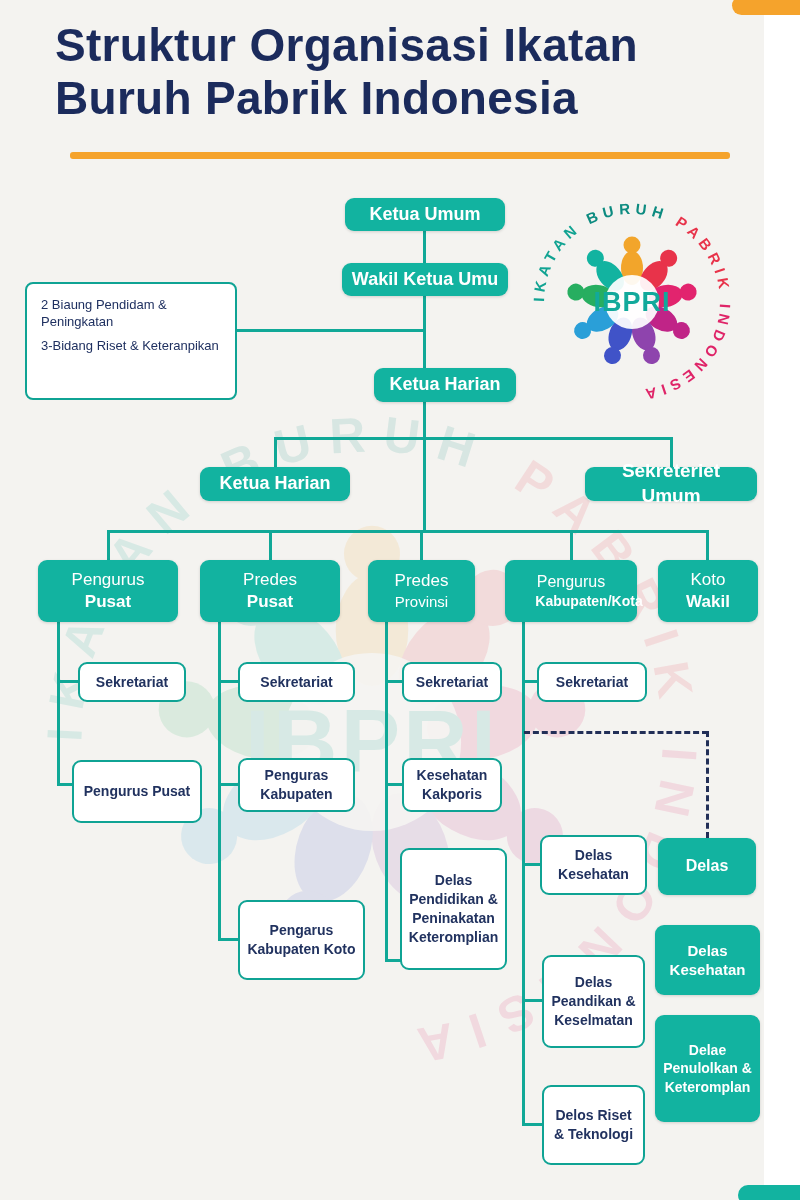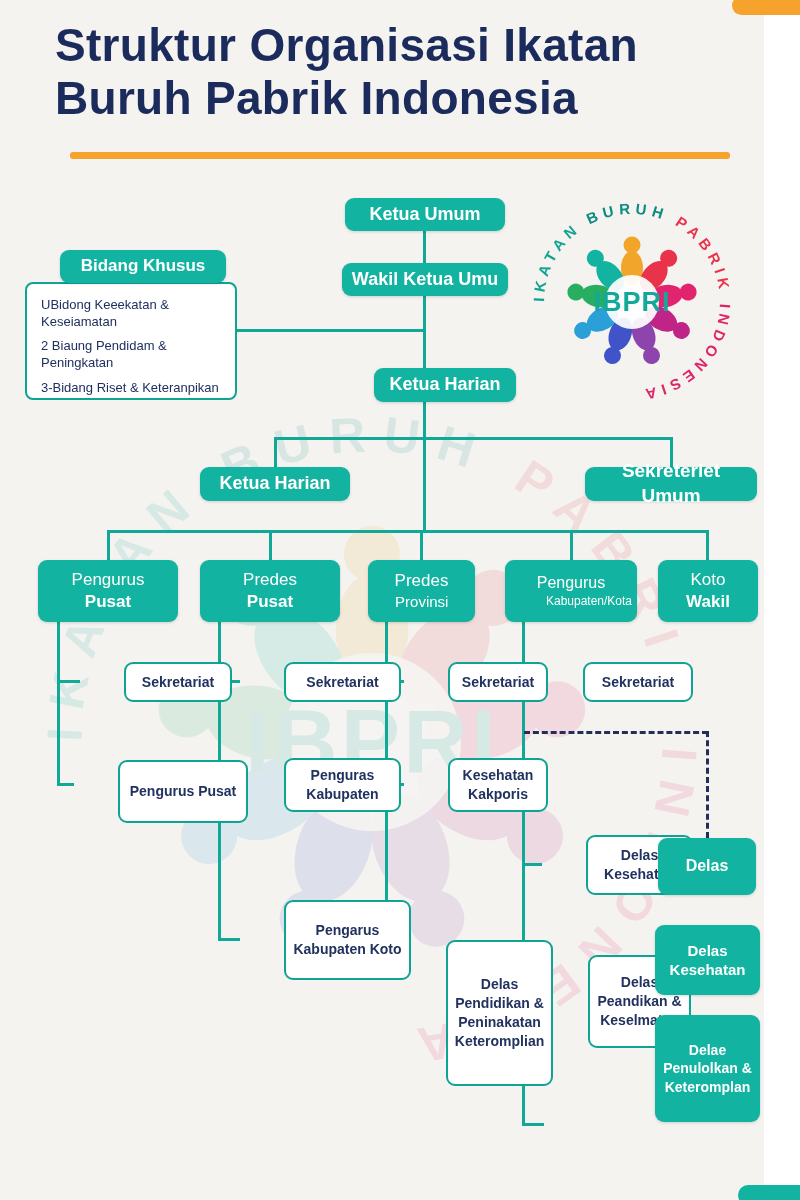--- a/index.html
+++ b/index.html
@@ -15,30 +15,30 @@
   .hline,.vline{position:absolute;background:#10a897;z-index:2;}
   .hline{height:3px;}
   .vline{width:3px;}
   .dash-h{position:absolute;height:0;border-top:3px dashed #222f57;z-index:2;}
   .dash-v{position:absolute;width:0;border-left:3px dashed #222f57;z-index:2;}
   .tbox{position:absolute;background:#12b3a0;color:#fff;border-radius:9px;display:flex;align-items:center;
         justify-content:center;text-align:center;font-weight:700;z-index:3;
         box-shadow:0 1px 3px rgba(0,0,0,.15);padding:3px 5px;box-sizing:border-box;line-height:1.3;}
   .wbox{position:absolute;background:#fff;border:2px solid #0fa394;border-radius:9px;display:flex;
         align-items:center;justify-content:center;text-align:center;color:#21325f;font-size:14px;
-        font-weight:600;line-height:1.35;padding:4px 7px;box-sizing:border-box;z-index:3;margin-left:46px;}
+        font-weight:600;line-height:1.35;padding:4px 7px;box-sizing:border-box;z-index:3;}
   .bold{font-weight:700;}
   .blist{position:absolute;background:#fff;border:2px solid #0fa394;border-radius:8px;box-sizing:border-box;
          padding:12px 10px 8px 14px;color:#1f3060;font-size:13px;line-height:1.32;z-index:2;}
   .blist .b-item{margin-bottom:7px;}
   .lv4 .l1{font-size:17px;font-weight:400;}
   .lv4 .l2{font-size:17px;font-weight:700;}
-  .lv4.mixed .l2{font-size:15px;font-weight:400;text-align:right;}
+  .lv4.mixed .l2{font-size:15px;font-weight:400;}
   .lv4.small .l1{font-size:16px;}
-  .lv4.small .l2{font-size:12px;font-weight:400;margin-left:36px;}
+  .lv4.small .l2{font-size:14px;font-weight:700;margin-left:36px;}
 </style>
 </head>
 <body>
 
 <div class="stage">
 
   <div class="white-strip"></div>
 
   <svg class="logo-layer" width="800" height="1200" viewBox="0 0 800 1200">
     <defs>
@@ -145,27 +145,23 @@
 
   <div class="tbox" style="left:345px;top:198px;width:160px;height:33px;font-size:18px">
       <span>Ketua Umum</span>
     </div>
 
   <div class="tbox" style="left:342px;top:263px;width:166px;height:33px;font-size:18px">
       <span>Wakil Ketua Umu</span>
     </div>
 
   <div class="blist" style="left:25px;top:282px;width:212px;height:118px">
-    <div class="b-item">UBidong Keeekatan &amp; Keseiamatan</div>
     <div class="b-item">2 Biaung Pendidam &amp; Peningkatan</div>
     <div class="b-item">3-Bidang Riset &amp; Keteranpikan</div>
   </div>
-  <div class="tbox" style="left:60px;top:250px;width:166px;height:33px;font-size:17px">
-      <span>Bidang Khusus</span>
-    </div>
 
   <div class="tbox" style="left:374px;top:368px;width:142px;height:34px;font-size:18px">
       <span>Ketua Harian</span>
     </div>
 
   <div class="tbox" style="left:200px;top:467px;width:150px;height:34px;font-size:18px">
       <span>Ketua Harian</span>
     </div>
 
   <div class="tbox" style="left:585px;top:467px;width:172px;height:34px;font-size:19px">
@@ -219,33 +215,36 @@
   <div class="wbox" style="left:238px;top:758px;width:117px;height:54px">
       <span>Penguras Kabupaten</span>
     </div>
 
   <div class="wbox" style="left:402px;top:662px;width:100px;height:40px">
       <span>Sekretariat</span>
     </div>
   <div class="wbox" style="left:402px;top:758px;width:100px;height:54px">
       <span>Kesehatan Kakporis</span>
     </div>
-  <div class="wbox" style="left:400px;top:940px;width:107px;height:146px">
+  <div class="wbox" style="left:400px;top:848px;width:107px;height:122px">
       <span>Delas Pendidikan &amp; Peninakatan Keteromplian</span>
     </div>
 
   <div class="wbox bold" style="left:537px;top:662px;width:110px;height:40px">
       <span>Sekretariat</span>
     </div>
   <div class="wbox" style="left:540px;top:835px;width:107px;height:60px">
       <span>Delas Kesehatan</span>
     </div>
   <div class="wbox" style="left:542px;top:955px;width:103px;height:93px">
       <span>Delas Peandikan &amp; Keselmatan</span>
     </div>
+  <div class="wbox" style="left:542px;top:1085px;width:103px;height:80px">
+      <span>Delos Riset &amp; Teknologi</span>
+    </div>
 
   <div class="tbox" style="left:658px;top:838px;width:98px;height:57px;font-size:16px">
       <span>Delas</span>
     </div>
   <div class="tbox" style="left:655px;top:925px;width:105px;height:70px;font-size:15px">
       <span>Delas Kesehatan</span>
     </div>
   <div class="tbox" style="left:655px;top:1015px;width:105px;height:107px;font-size:14px">
       <span>Delae Penulolkan &amp; Keteromplan</span>
     </div>

